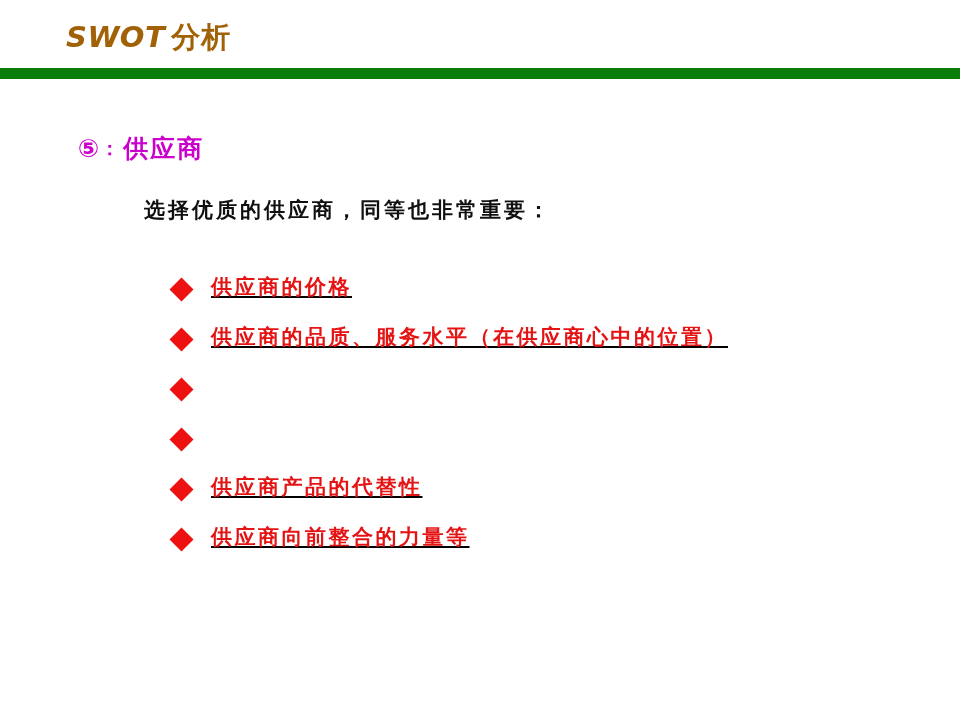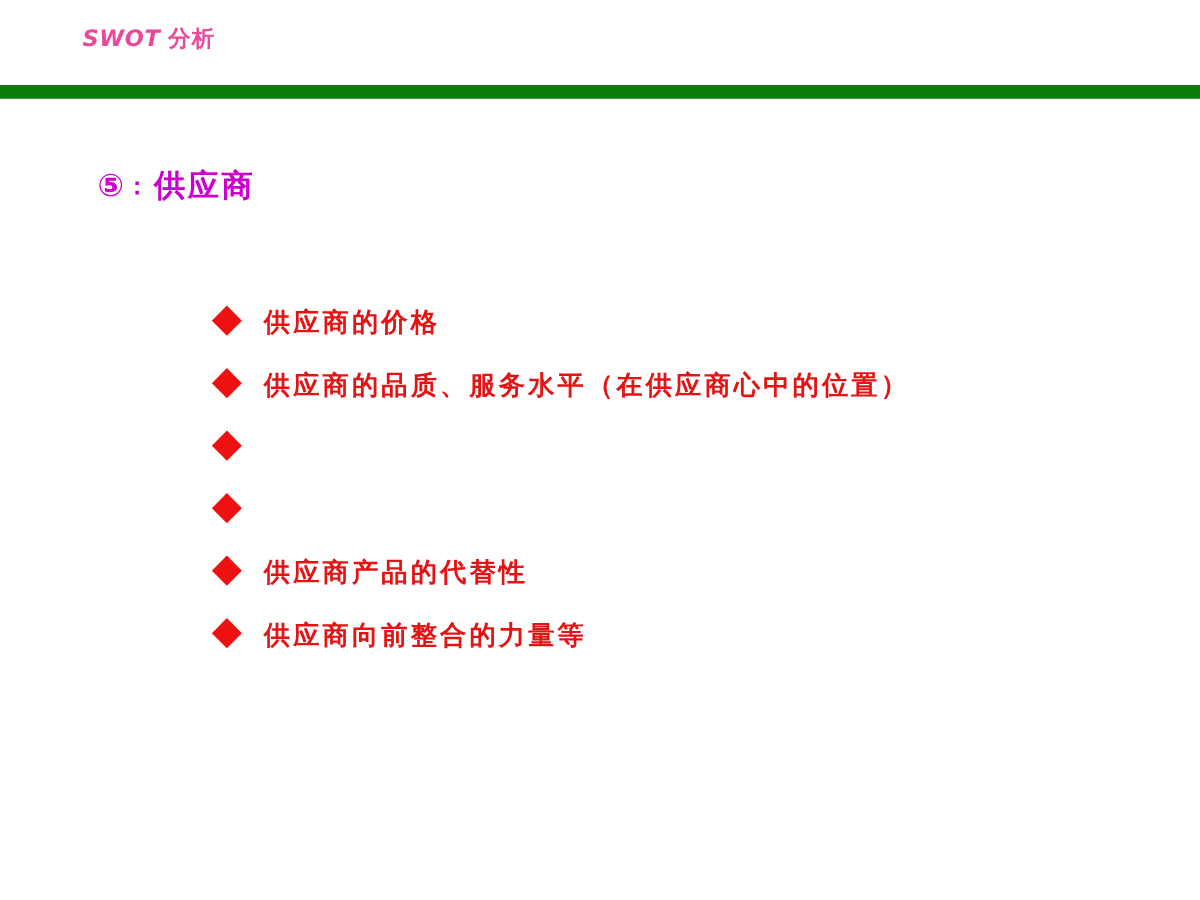--- a/index.html
+++ b/index.html
@@ -21,24 +21,24 @@
     left: 0;
     top: 0;
     width: 960px;
     height: 80px;
   }
   .slide-title {
     position: absolute;
     left: 66px;
     top: 22px;
     font-family: "DejaVu Sans", "Liberation Sans", sans-serif;
-    font-size: 18px;
+    font-size: 29px;
     font-weight: bold;
     font-style: italic;
-    color: #ec4899;
+    color: #a16207;
     letter-spacing: 1px;
     white-space: nowrap;
     line-height: 1.1;
   }
   .slide-title .latin {
     font-family: "DejaVu Sans", "Liberation Sans", sans-serif;
     letter-spacing: 0.5px;
   }
   .slide-title .cjk {
     font-family: "DejaVu Sans", "Liberation Sans", sans-serif;
@@ -105,23 +105,24 @@
   .bullet-list {
     position: absolute;
     left: 173px;
     top: 168px;
     margin: 0;
     padding: 0;
     list-style: none;
   }
   .bullet-item {
     display: flex;
-    align-items: flex-start;
+    align-items: flex-end;
     height: 50px;
     white-space: nowrap;
+    text-decoration: underline;
   }
   .bullet-marker {
     width: 17px;
     height: 17px;
     background: #ee1111;
     transform: rotate(45deg);
     flex: 0 0 auto;
     margin-right: 21px;
   }
   .bullet-text {
@@ -143,20 +144,21 @@
 </div>
 
 <div class="slide-body">
 
   <div class="section-heading">
     <span class="circled-number">⑤</span>
     <span class="section-heading-colon">：</span>
     <span class="section-heading-label">供应商</span>
   </div>
 
+  <div class="lead-line">选择优质的供应商，同等也非常重要：</div>
 
   <ul class="bullet-list">
     <li class="bullet-item">
       <span class="bullet-marker"></span>
       <span class="bullet-text">供应商的价格</span>
     </li>
     <li class="bullet-item">
       <span class="bullet-marker"></span>
       <span class="bullet-text">供应商的品质、服务水平（在供应商心中的位置）</span>
     </li>

